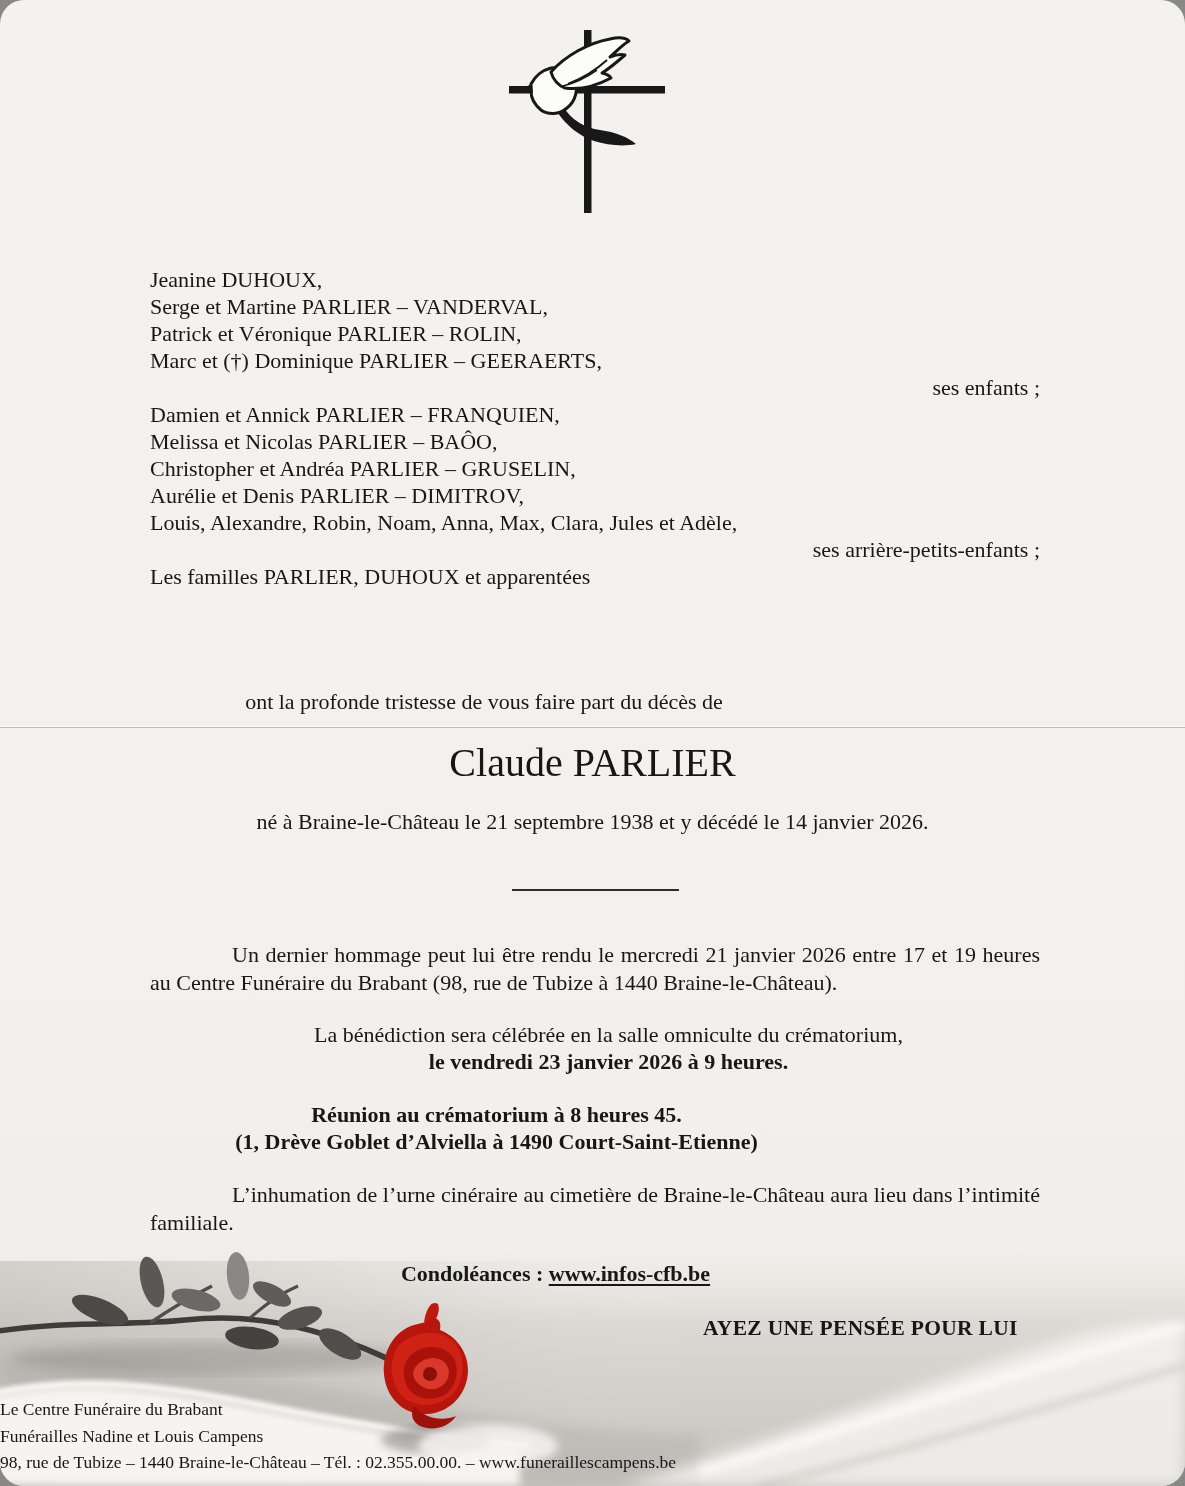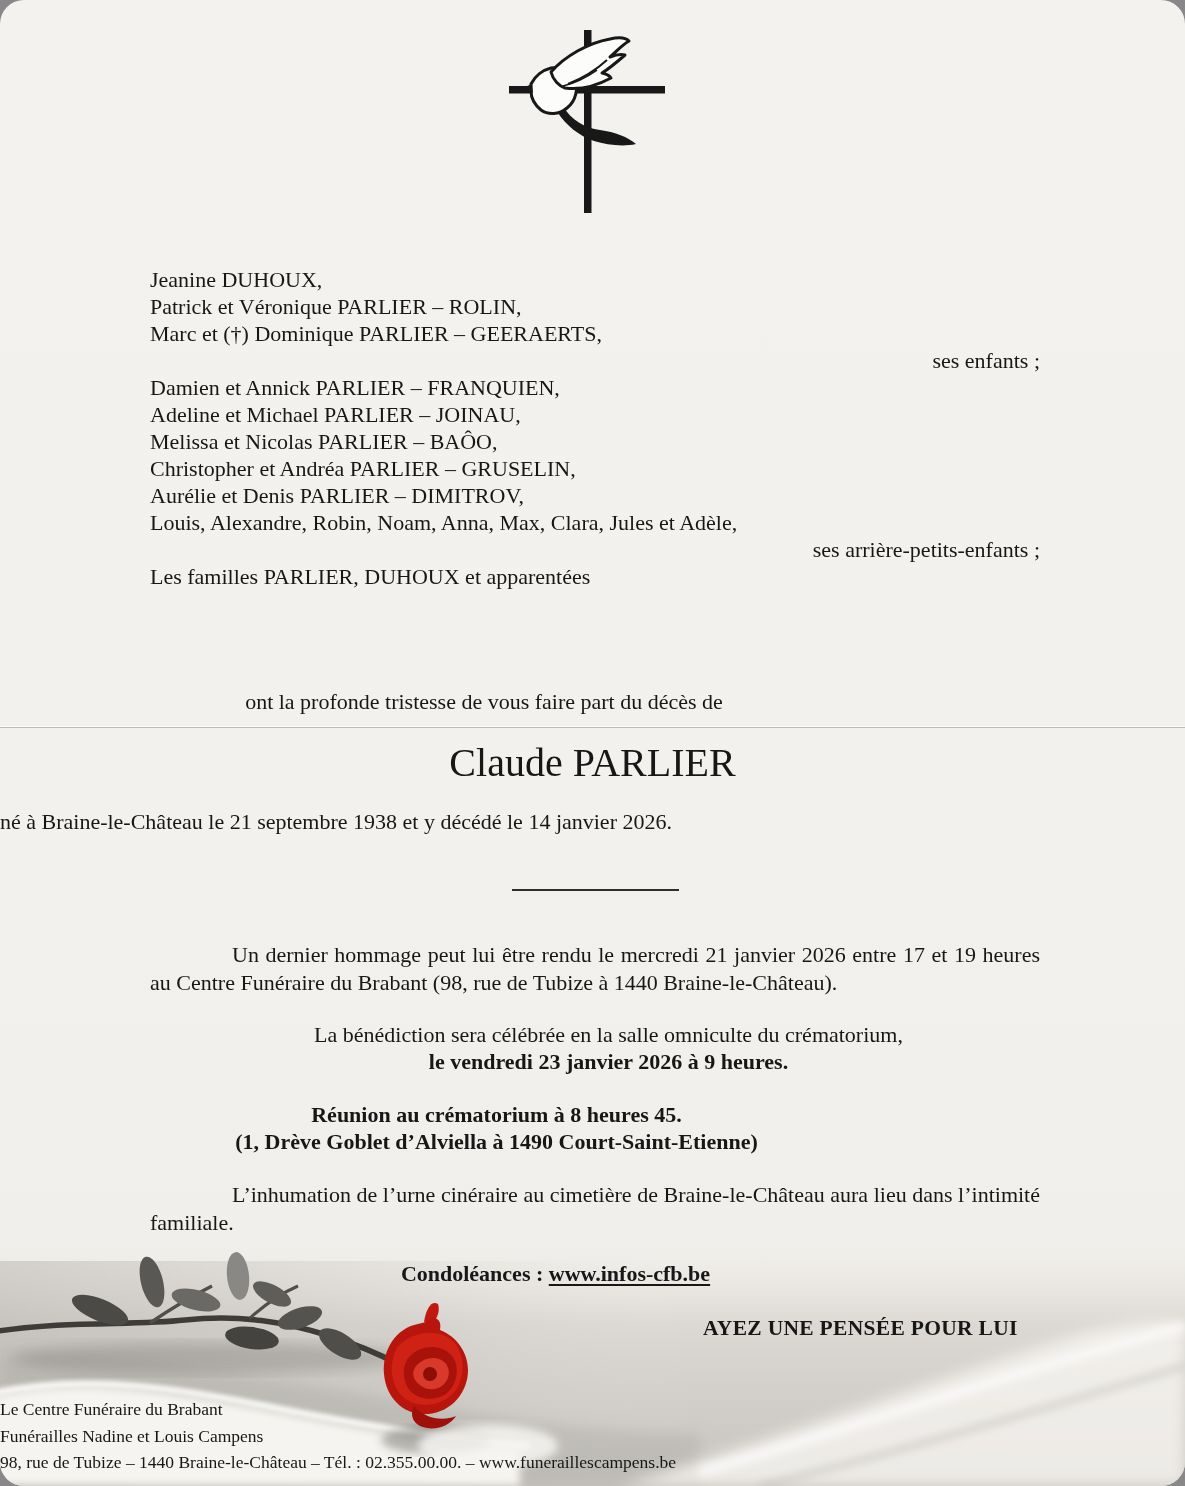--- a/index.html
+++ b/index.html
@@ -17,21 +17,21 @@
   
   .family{top:266px;left:150px;width:890px;font-size:22px;line-height:27px;z-index:2;}
   .family .l{text-align:left;}
   .family .r{text-align:right;}
   
   .announce{top:689px;left:0;width:968px;text-align:center;font-size:22px;z-index:2;}
   
   .fold{top:727px;left:0;width:1185px;height:1px;background:rgba(146,142,133,.55);
         box-shadow:0 -1px 1px rgba(255,255,255,.9);z-index:1;}
   .name{top:741px;left:0;width:1185px;text-align:center;font-size:40px;line-height:44px;z-index:2;}
-  .life{top:809px;left:0;width:1185px;text-align:left;font-size:22px;z-index:2;}
+  .life{top:809px;left:0;width:1185px;text-align:center;font-size:22px;z-index:2;}
   .divider{top:889px;left:512px;width:167px;height:1.5px;background:#2e2e2e;z-index:2;}
   .para{left:150px;width:890px;font-size:22px;line-height:28px;text-align:justify;text-indent:82px;z-index:2;}
   .tribute{top:941px;}
   .bened{top:1021px;left:0;width:1185px;text-align:center;font-size:22px;line-height:27px;z-index:2;padding-left:16px;}
   .reunion{top:1101px;left:0;width:993px;text-align:center;font-size:22px;line-height:27px;font-weight:bold;z-index:2;}
   .inhum{top:1181px;}
   .condol{top:1261px;left:0;width:1111px;text-align:center;font-size:22px;font-weight:bold;z-index:3;}
   .condol .url{text-decoration:underline;text-decoration-thickness:2px;text-underline-offset:3px;color:inherit;}
   .closing{top:1316px;left:703px;font-size:21.5px;font-weight:bold;letter-spacing:.3px;z-index:3;}
   .footer{top:1396px;left:0;width:1185px;text-align:left;font-size:17.5px;line-height:26.5px;z-index:3;}
@@ -58,25 +58,25 @@
       <path d="M39 60 L27 65 L40 69 Z" fill="#181818"></path>
 
       <path d="M58 48 C72 32 95 19 117 15 C126 13 133 14 136 17 C129 21 124 27 117 33 C122 31 128 30 132 31 C124 38 117 44 109 49 C113 50 116 51 118 54 C103 62 86 66 72 64 C66 62 60 56 58 48 Z" fill="#fcfcfb" stroke="#181818" stroke-width="3" stroke-linejoin="round"></path>
       <path d="M75 60 C90 54 103 46 114 36" stroke="#181818" stroke-width="2" fill="none"></path>
       <path d="M70 62 C82 59 94 53 104 46" stroke="#181818" stroke-width="1.6" fill="none"></path>
     </g>
   </svg>
 
   <div class="abs family">
     <div class="l">Jeanine DUHOUX,</div>
+    <div class="l">Serge et Martine PARLIER – VANDERVAL,</div>
     <div class="l">Patrick et Véronique PARLIER – ROLIN,</div>
     <div class="l">Marc et (†) Dominique PARLIER – GEERAERTS,</div>
     <div class="r">ses enfants ;</div>
     <div class="l">Damien et Annick PARLIER – FRANQUIEN,</div>
-    <div class="l">Adeline et Michael PARLIER – JOINAU,</div>
     <div class="l">Melissa et Nicolas PARLIER – BAÔO,</div>
     <div class="l">Christopher et Andréa PARLIER – GRUSELIN,</div>
     <div class="l">Aurélie et Denis PARLIER – DIMITROV,</div>
     <div class="l">Louis, Alexandre, Robin, Noam, Anna, Max, Clara, Jules et Adèle,</div>
     <div class="r">ses arrière-petits-enfants ;</div>
     <div class="l">Les familles PARLIER, DUHOUX et apparentées</div>
   </div>
 
   <div class="abs announce">ont la profonde tristesse de vous faire part du décès de</div>
 

